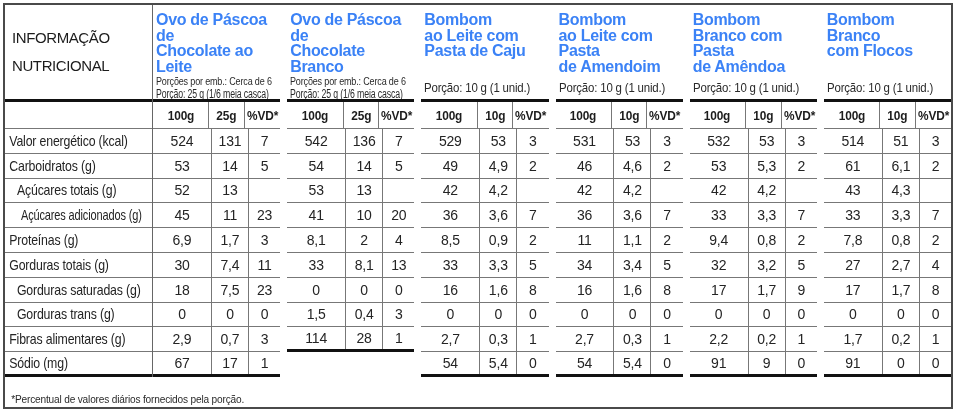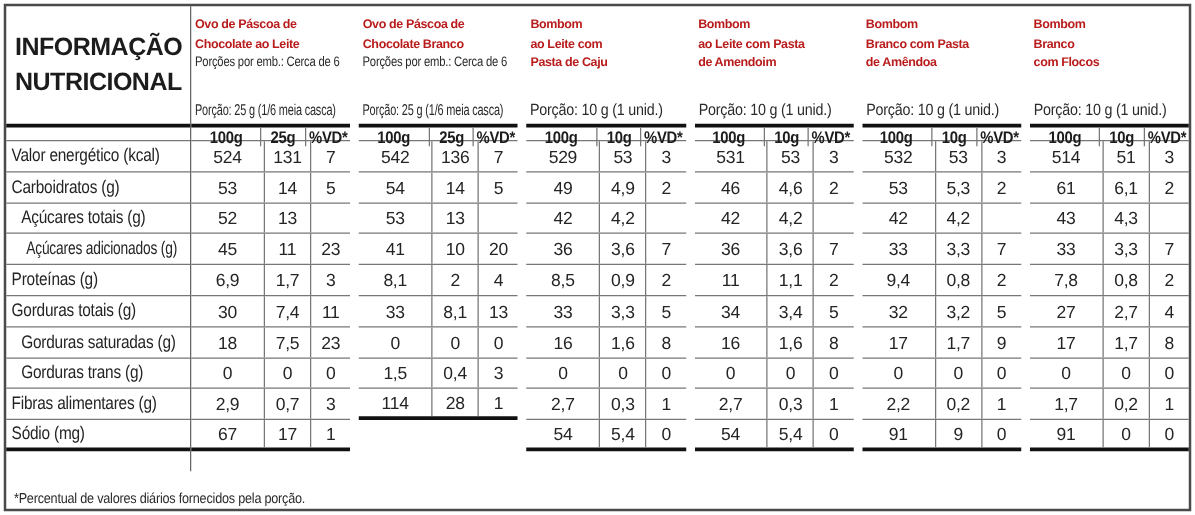--- a/index.html
+++ b/index.html
@@ -20,22 +20,22 @@
 
   
   .labelcol {
     width: 148px;
     border-right: 1px solid #666;
     display: flex; flex-direction: column;
     flex-shrink: 0;
   }
   .titlearea { height: 94px; display: flex; align-items: center; }
   .title {
-    font-weight: bold;
-    font-size: 20px;
+    font-weight: normal;
+    font-size: 15px;
     line-height: 28px;
     padding-left: 7px;
     white-space: pre-line;
     letter-spacing: -0.4px;
     color: #1c1c1c;
   }
   .lrow {
     height: 24.8px;
     border-bottom: 1px solid #777;
     display: flex; align-items: center;
@@ -59,25 +59,25 @@
   .group + .group { margin-left: 7px; }
 
   .prodhead {
     height: 94px;
     padding: 7px 1px 4px 3px;
     display: flex; flex-direction: column;
     overflow: hidden;
   }
   .pname {
     font-weight: bold;
-    font-size: 10px;
+    font-size: 16px;
     line-height: 15.5px;
     white-space: pre-line;
     letter-spacing: -0.3px;
-    color: #b91c1c;
+    color: #3b82f6;
   }
   .porcoes {
     font-size: 11px;
     white-space: nowrap;
     transform: scaleX(0.82);
     transform-origin: 0 50%;
     margin-top: 1px;
     color: #2a2a2a;
   }
   .spacer { flex: 1; }
@@ -85,21 +85,21 @@
     font-size: 13px;
     white-space: nowrap;
     transform-origin: 0 100%;
     color: #2a2a2a;
   }
   .porcao.long { transform: scaleX(0.70); font-size: 12.5px; }
   .porcao.short { transform: scaleX(0.88); }
 
   .grid3 { display: grid; grid-template-columns: 1.8fr 1.15fr 1fr; }
   .colhead {
-    height: 14px;
+    height: 30px;
     border-top: 3px solid #111;
     border-bottom: 1px solid #777;
     text-align: right;
   }
   .labelcol .colhead { display: block; }
   .ch {
     display: flex; align-items: center; justify-content: center;
     overflow: visible;
   }
   .ch + .ch { border-left: 1px solid #777; }

